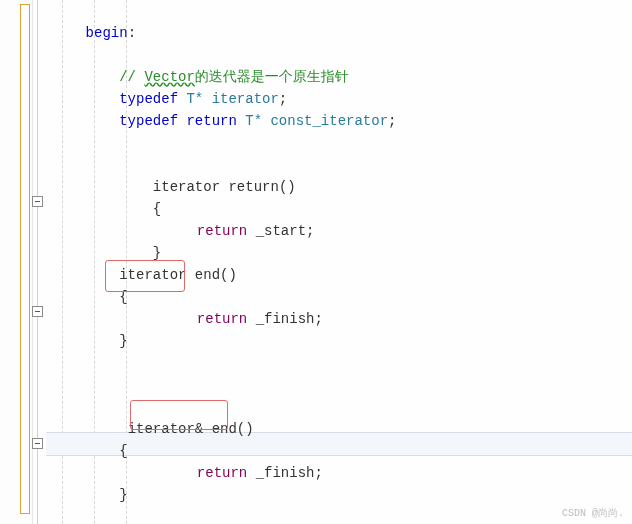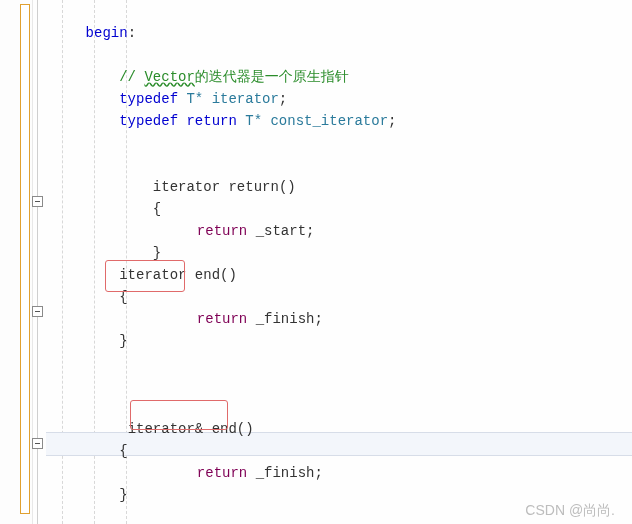--- a/index.html
+++ b/index.html
@@ -88,25 +88,25 @@
     position: absolute;
     left: 46px;
     right: 0;
     height: 22px;
     background: #f3f6fb;
     border-top: 1px solid #d7dde8;
     border-bottom: 1px solid #d7dde8;
   }
   .watermark {
     position: absolute;
-    right: 17px;
+    right: 8px;
     bottom: 4px;
-    font-size: 14px;
+    font-size: 10px;
     color: #bdbdbd;
-    font-family: Liberation Sans, sans-serif;
+    font-family: Liberation Mono, monospace;
   }
 </style>
 </head>
 <body>
 
 <div class="gutter"></div>
 <div class="orange-bar"></div>
 <div class="fold-vline"></div>
 
 <div class="indent-guide" style="left:62px"></div>

